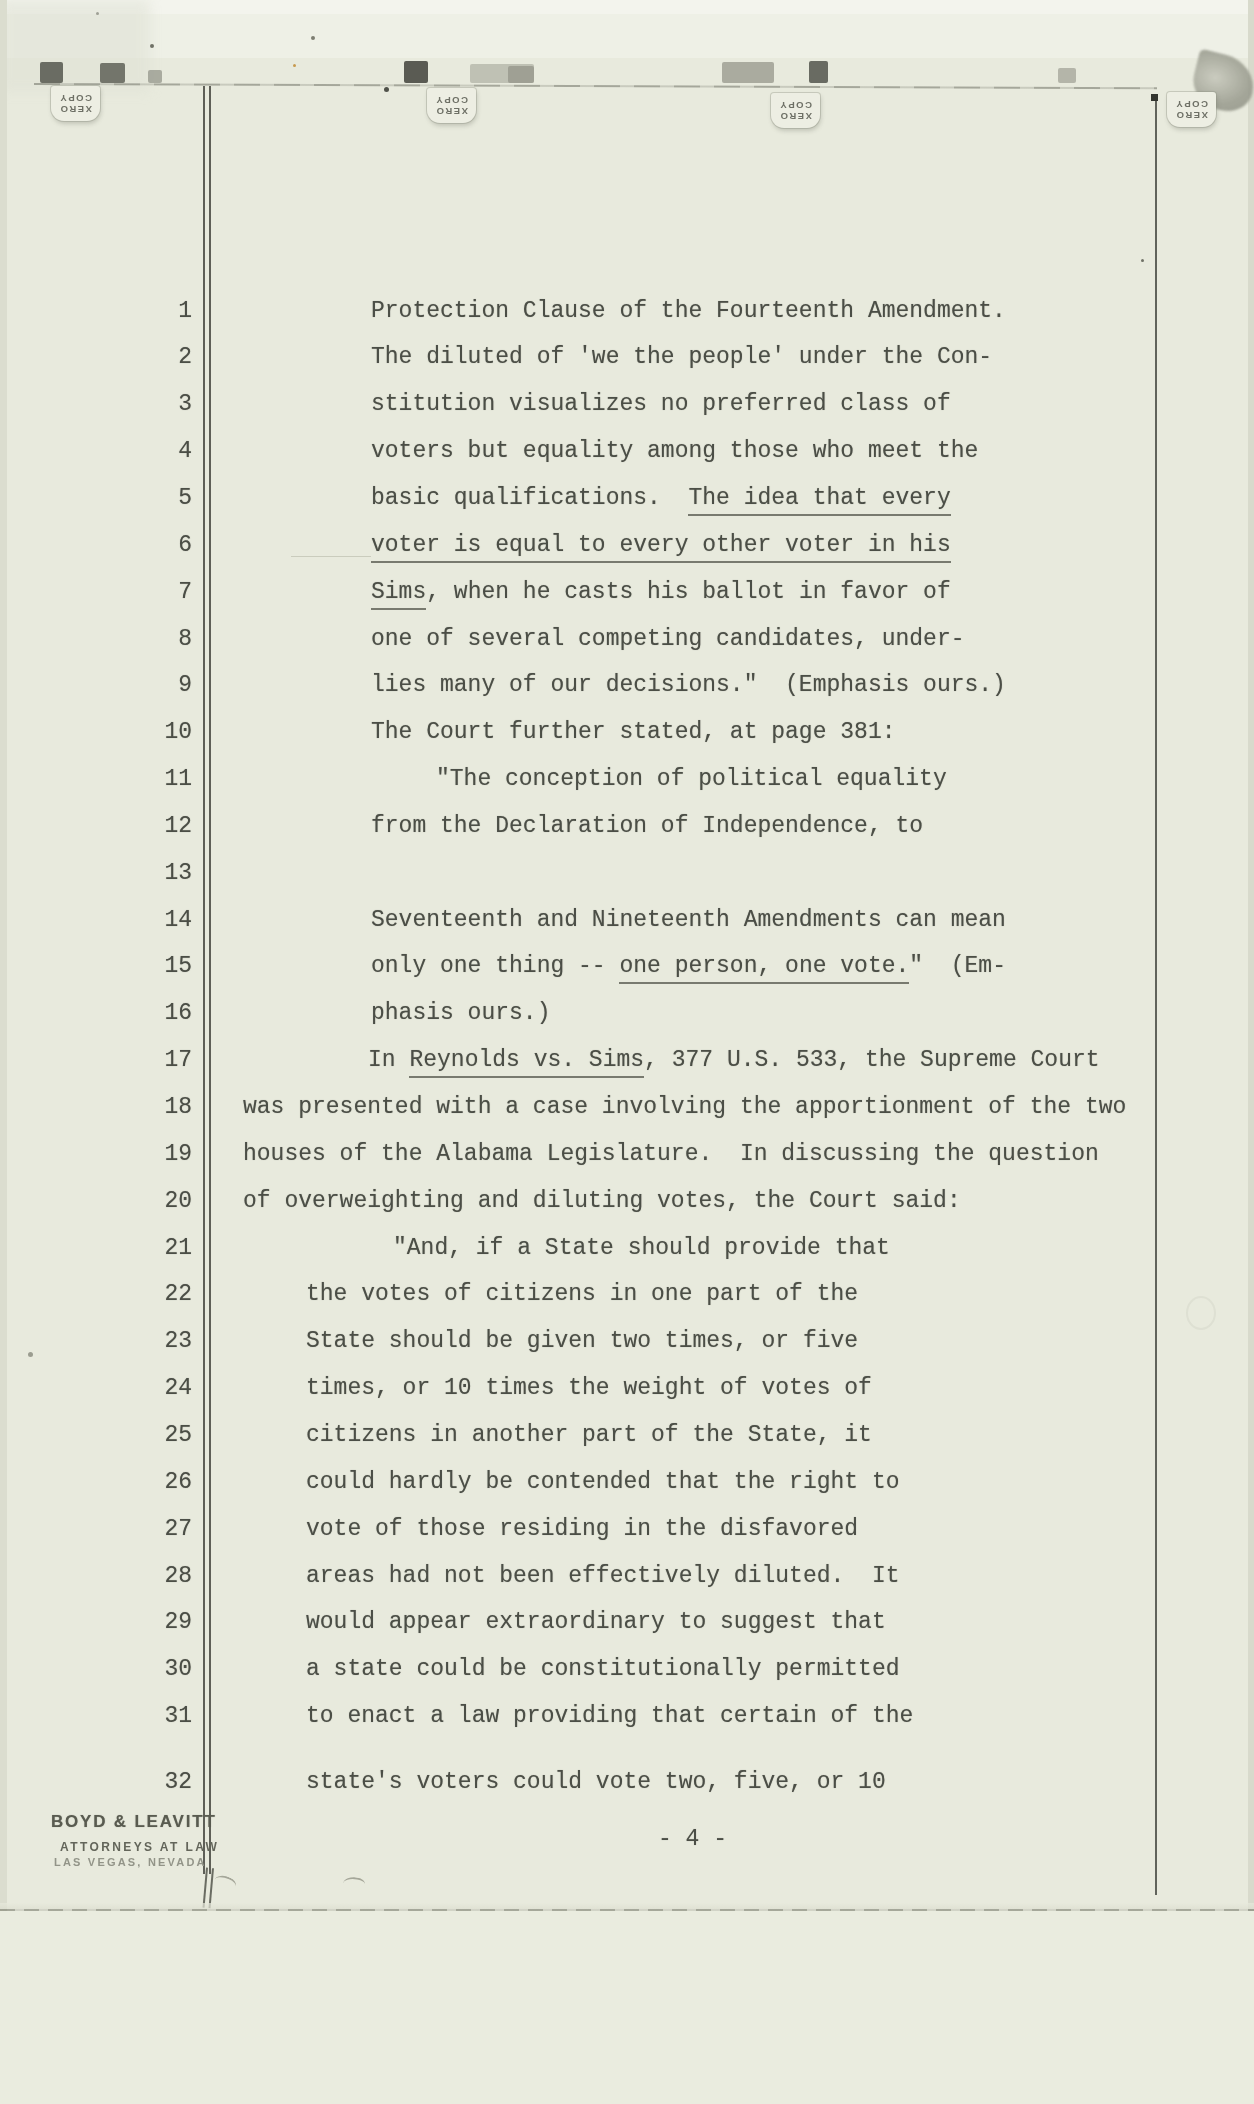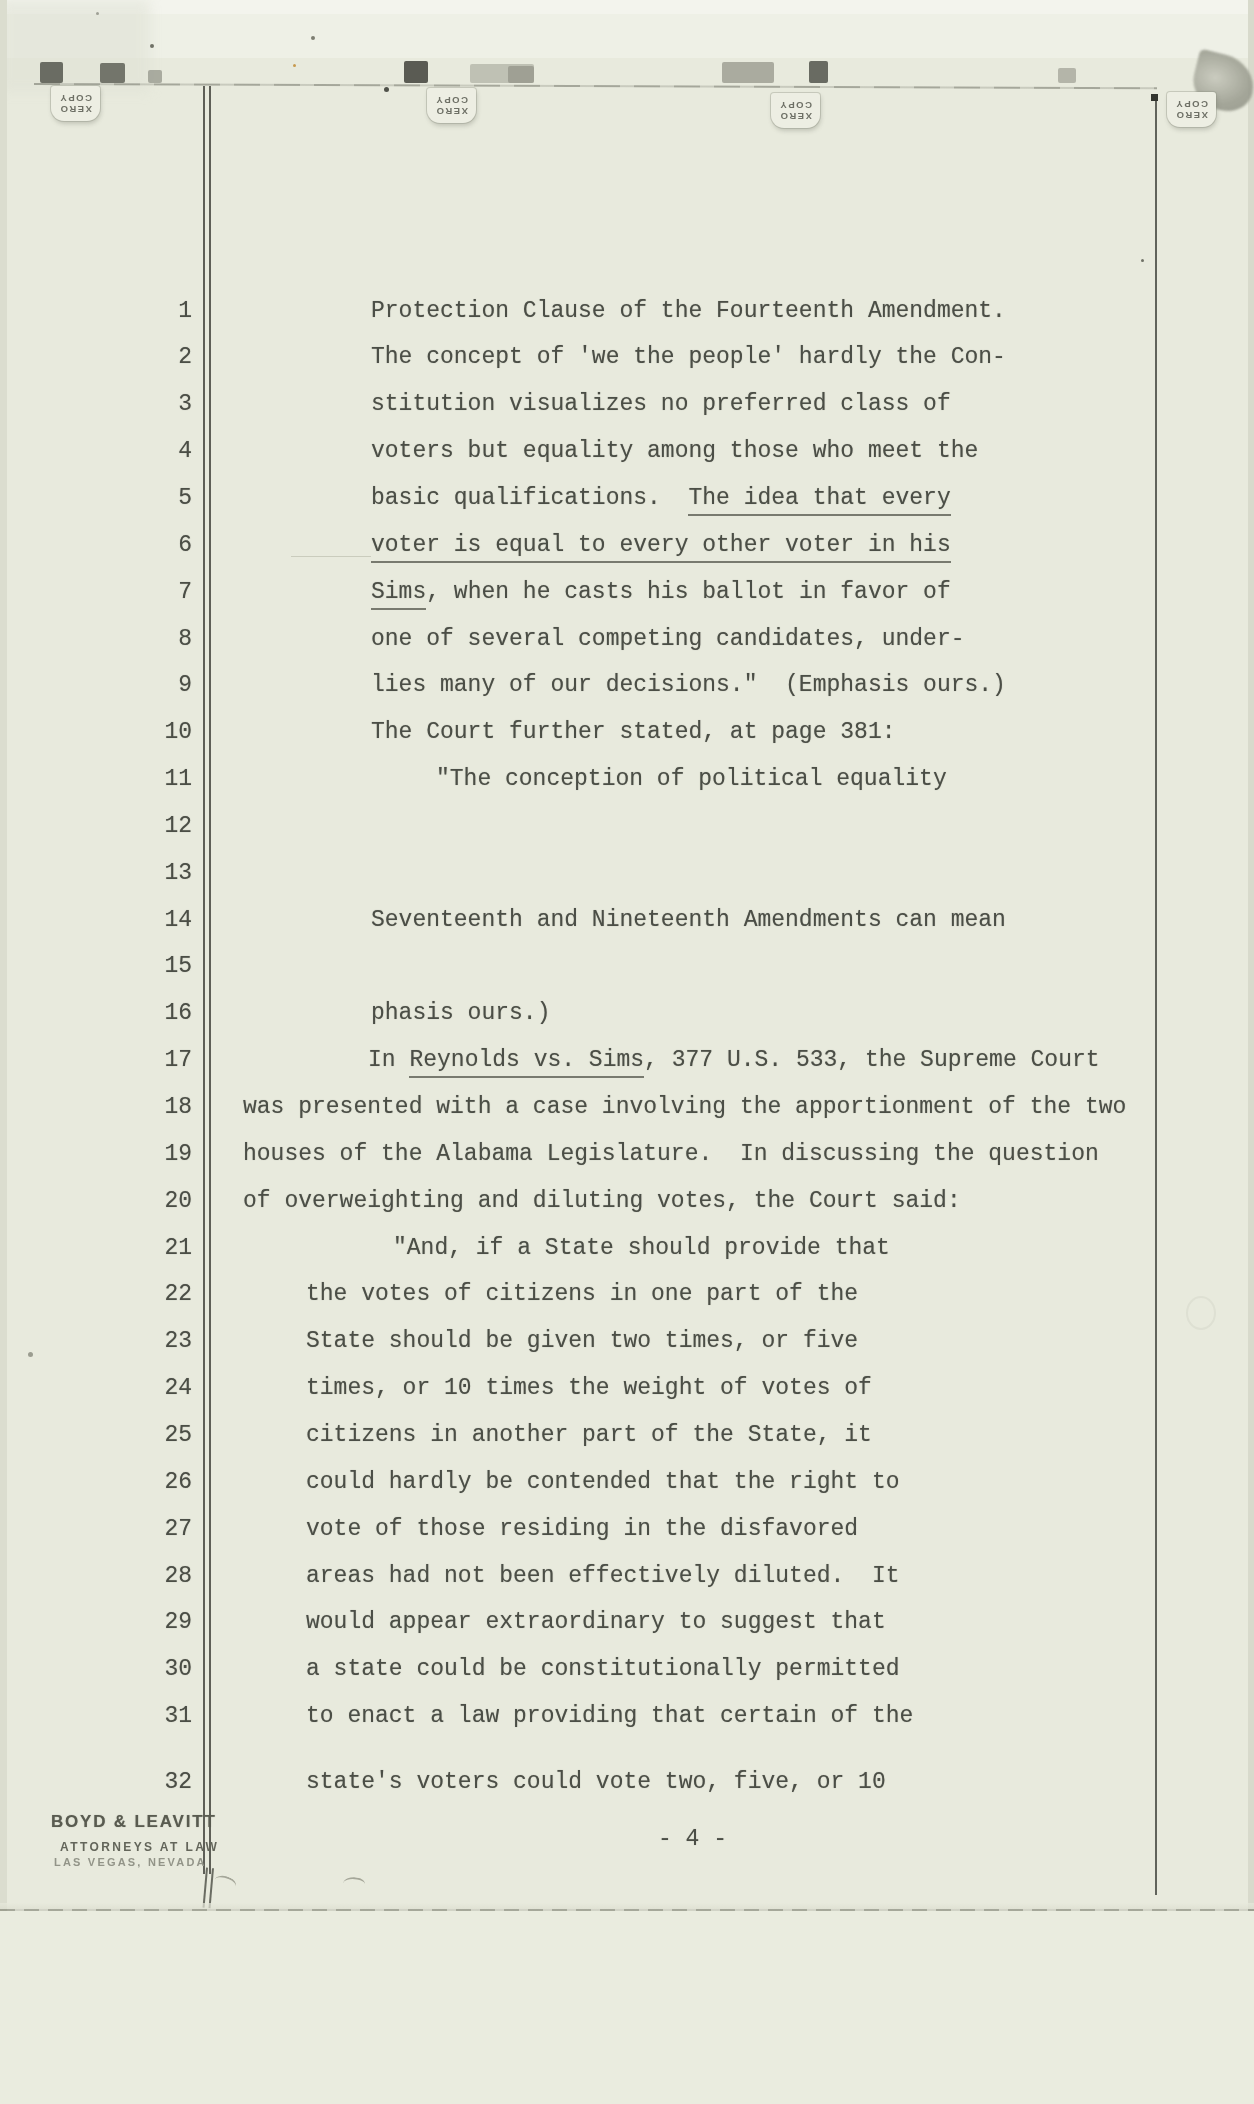--- a/index.html
+++ b/index.html
@@ -136,21 +136,21 @@
       <div class="speck" style="left: 1141px; top: 259px; width: 3px; height: 3px; background: rgb(111, 113, 102);"></div>
     </div>
 
   <div id="lines">
       <div class="row" style="top: 297.5px;">
         <span class="num">1</span>
         <span class="txt i-q1"><span>Protection Clause of the Fourteenth Amendment.</span></span>
       </div>
       <div class="row" style="top: 344.4px;">
         <span class="num">2</span>
-        <span class="txt i-q1"><span>The concept of 'we the people' hardly the Con-</span></span>
+        <span class="txt i-q1"><span>The diluted of 'we the people' under the Con-</span></span>
       </div>
       <div class="row" style="top: 391.2px;">
         <span class="num">3</span>
         <span class="txt i-q1"><span>stitution visualizes no preferred class of</span></span>
       </div>
       <div class="row" style="top: 438.1px;">
         <span class="num">4</span>
         <span class="txt i-q1"><span>voters but equality among those who meet the</span></span>
       </div>
       <div class="row" style="top: 484.9px;">
@@ -176,30 +176,32 @@
       <div class="row" style="top: 719.2px;">
         <span class="num">10</span>
         <span class="txt i-q1"><span>The Court further stated, at page 381:</span></span>
       </div>
       <div class="row" style="top: 766px;">
         <span class="num">11</span>
         <span class="txt i-q1o"><span>"The conception of political equality</span></span>
       </div>
       <div class="row" style="top: 812.9px;">
         <span class="num">12</span>
+        <span class="txt i-q1"><span>from the Declaration of Independence, to</span></span>
       </div>
       <div class="row" style="top: 859.7px;">
         <span class="num">13</span>
       </div>
       <div class="row" style="top: 906.6px;">
         <span class="num">14</span>
         <span class="txt i-q1"><span>Seventeenth and Nineteenth Amendments can mean</span></span>
       </div>
       <div class="row" style="top: 953.4px;">
         <span class="num">15</span>
+        <span class="txt i-q1"><span>only one thing -- </span><span class="u">one person, one vote.</span><span>"  (Em-</span></span>
       </div>
       <div class="row" style="top: 1000.3px;">
         <span class="num">16</span>
         <span class="txt i-q1"><span>phasis ours.)</span></span>
       </div>
       <div class="row" style="top: 1047.1px;">
         <span class="num">17</span>
         <span class="txt i-p"><span>In </span><span class="u">Reynolds vs. Sims</span><span>, 377 U.S. 533, the Supreme Court</span></span>
       </div>
       <div class="row" style="top: 1094px;">

